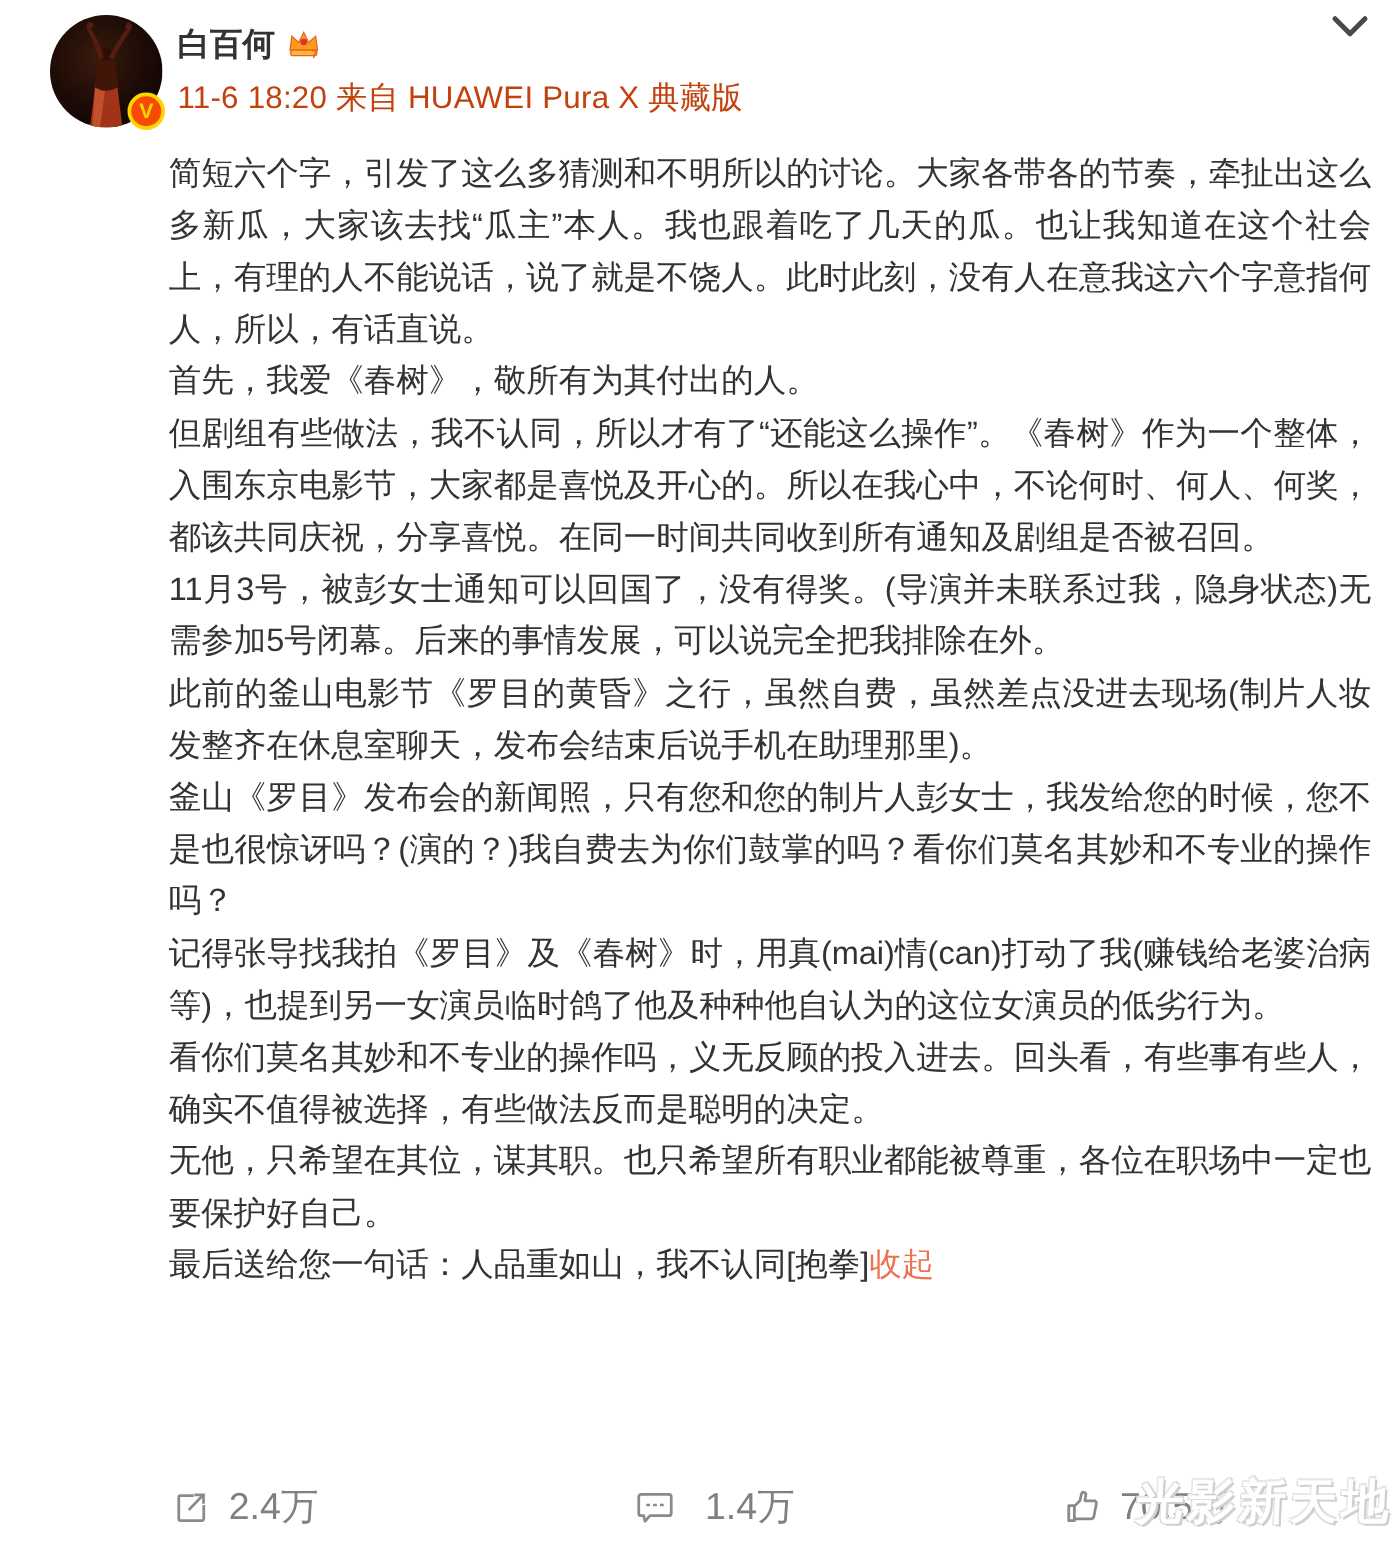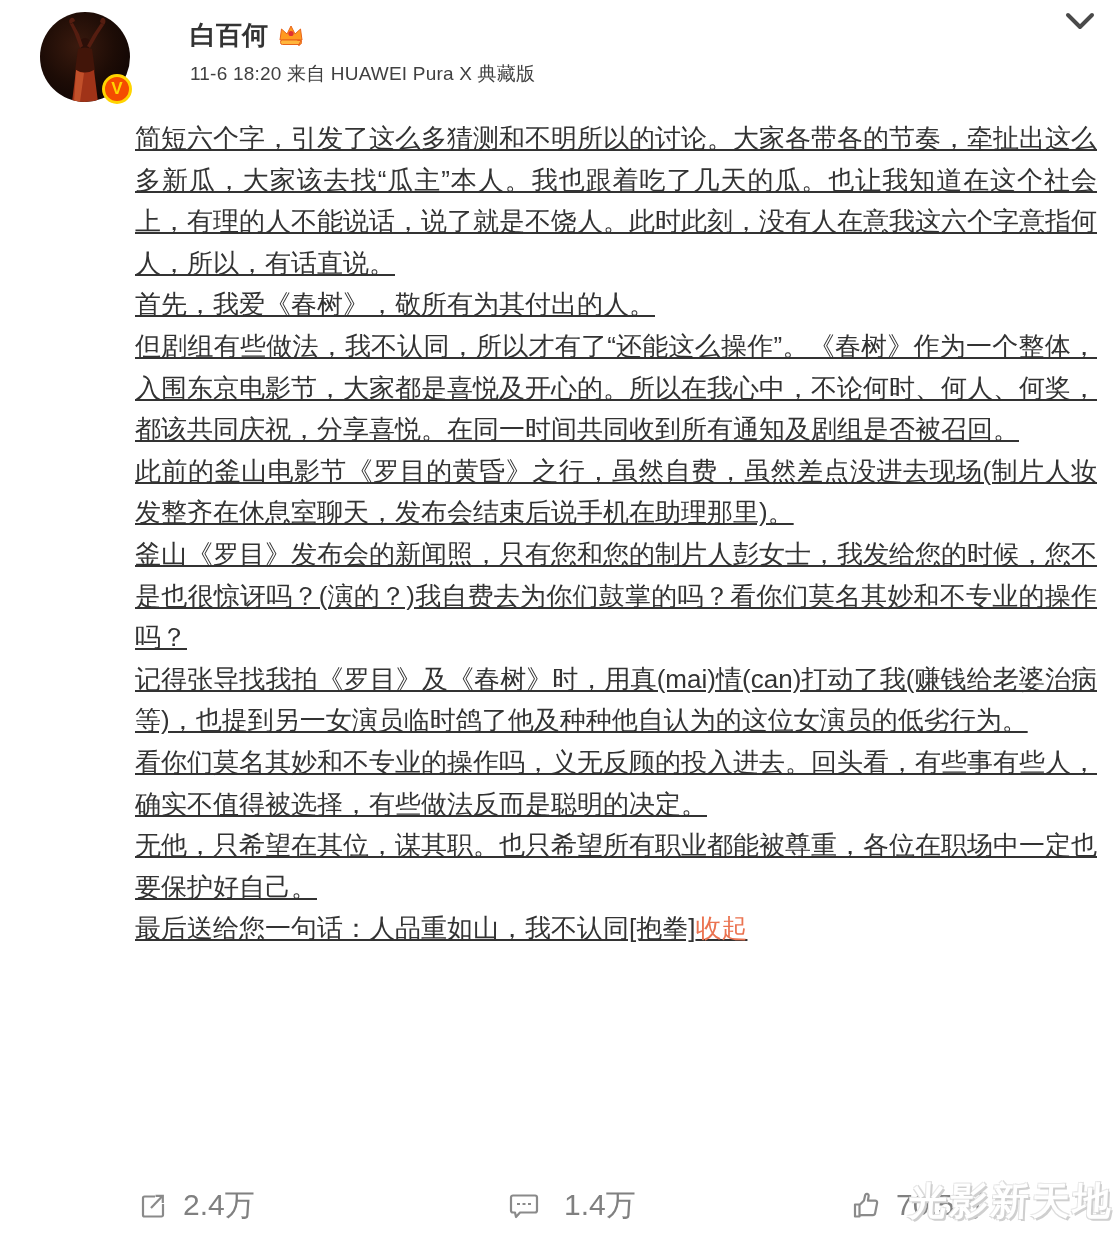--- a/index.html
+++ b/index.html
@@ -7,30 +7,30 @@
     font-family: "Liberation Sans", "DejaVu Sans", sans-serif; }
   .post { position: relative; width: 1118px; height: 1237px; background: #fff; }
 
   
   .header { position: relative; height: 106px; }
   .avatar-wrap { position: absolute; left: 40px; top: 12px; width: 90px; height: 90px; }
   .avatar { width: 90px; height: 90px; border-radius: 50%; overflow: hidden; display: block; }
   .v-badge { position: absolute; right: -2px; bottom: -2px; width: 30px; height: 30px;
     border-radius: 50%; background: #f44c00; border: 3px solid #ffd400;
     color: #ffd400; font-weight: 900; font-size: 17px; line-height: 24px; text-align: center; }
-  .user-info { padding: 20px 0 0 142px; margin-left: 48px; }
+  .user-info { padding: 20px 0 0 142px; }
   .name-row { display: flex; align-items: center; gap: 9px; }
   .username { font-size: 26px; font-weight: 700; color: #333333; line-height: 30px; }
   .crown { width: 28px; height: 26px; display: inline-block; }
-  .meta-row { margin-top: 11px; font-size: 19px; color: #404040; letter-spacing: .2px; }
+  .meta-row { margin-top: 11px; font-size: 25px; color: #c2410c; letter-spacing: .2px; }
   .chevron { position: absolute; right: 18px; top: 6px; width: 40px; height: 30px; cursor: pointer; }
 
   
   .content { padding: 12px 21px 0 135px; font-size: 26px; line-height: 41.6px;
-    color: #333333; text-align: justify; text-decoration: underline; }
+    color: #333333; text-align: justify; }
   .content p { margin: 0; }
   .collapse-link { color: #eb7350; text-decoration: none; cursor: pointer; }
 
   
   .toolbar { position: absolute; left: 0; right: 0; bottom: 0; height: 62px; }
   .action { position: absolute; top: 10px; display: flex; align-items: center; gap: 15px;
     color: #808080; font-size: 30px; cursor: pointer; }
   .action svg { display: block; }
   .action-share   { left: 138px; }
   .action-comment { left: 508px; gap: 24px; }
@@ -90,20 +90,21 @@
 
     <svg class="chevron" viewBox="0 0 40 30">
       <polyline points="8,9 20,21 32,9" fill="none" stroke="#4a4a4a" stroke-width="4" stroke-linecap="round" stroke-linejoin="round"></polyline>
     </svg>
   </div>
 
   <div class="content">
     <p>简短六个字，引发了这么多猜测和不明所以的讨论。大家各带各的节奏，牵扯出这么多新瓜，大家该去找“瓜主”本人。我也跟着吃了几天的瓜。也让我知道在这个社会上，有理的人不能说话，说了就是不饶人。此时此刻，没有人在意我这六个字意指何人，所以，有话直说。</p>
     <p>首先，我爱《春树》，敬所有为其付出的人。</p>
     <p>但剧组有些做法，我不认同，所以才有了“还能这么操作”。《春树》作为一个整体，入围东京电影节，大家都是喜悦及开心的。所以在我心中，不论何时、何人、何奖，都该共同庆祝，分享喜悦。在同一时间共同收到所有通知及剧组是否被召回。</p>
+    <p>11月3号，被彭女士通知可以回国了，没有得奖。(导演并未联系过我，隐身状态)无需参加5号闭幕。后来的事情发展，可以说完全把我排除在外。</p>
     <p>此前的釜山电影节《罗目的黄昏》之行，虽然自费，虽然差点没进去现场(制片人妆发整齐在休息室聊天，发布会结束后说手机在助理那里)。</p>
     <p>釜山《罗目》发布会的新闻照，只有您和您的制片人彭女士，我发给您的时候，您不是也很惊讶吗？(演的？)我自费去为你们鼓掌的吗？看你们莫名其妙和不专业的操作吗？</p>
     <p>记得张导找我拍《罗目》及《春树》时，用真(mai)情(can)打动了我(赚钱给老婆治病等)，也提到另一女演员临时鸽了他及种种他自认为的这位女演员的低劣行为。</p>
     <p>看你们莫名其妙和不专业的操作吗，义无反顾的投入进去。回头看，有些事有些人，确实不值得被选择，有些做法反而是聪明的决定。</p>
     <p>无他，只希望在其位，谋其职。也只希望所有职业都能被尊重，各位在职场中一定也要保护好自己。</p>
     <p>
       <span>最后送给您一句话：人品重如山，我不认同[抱拳]</span><a class="collapse-link">收起</a>
     </p>
   </div>
 

